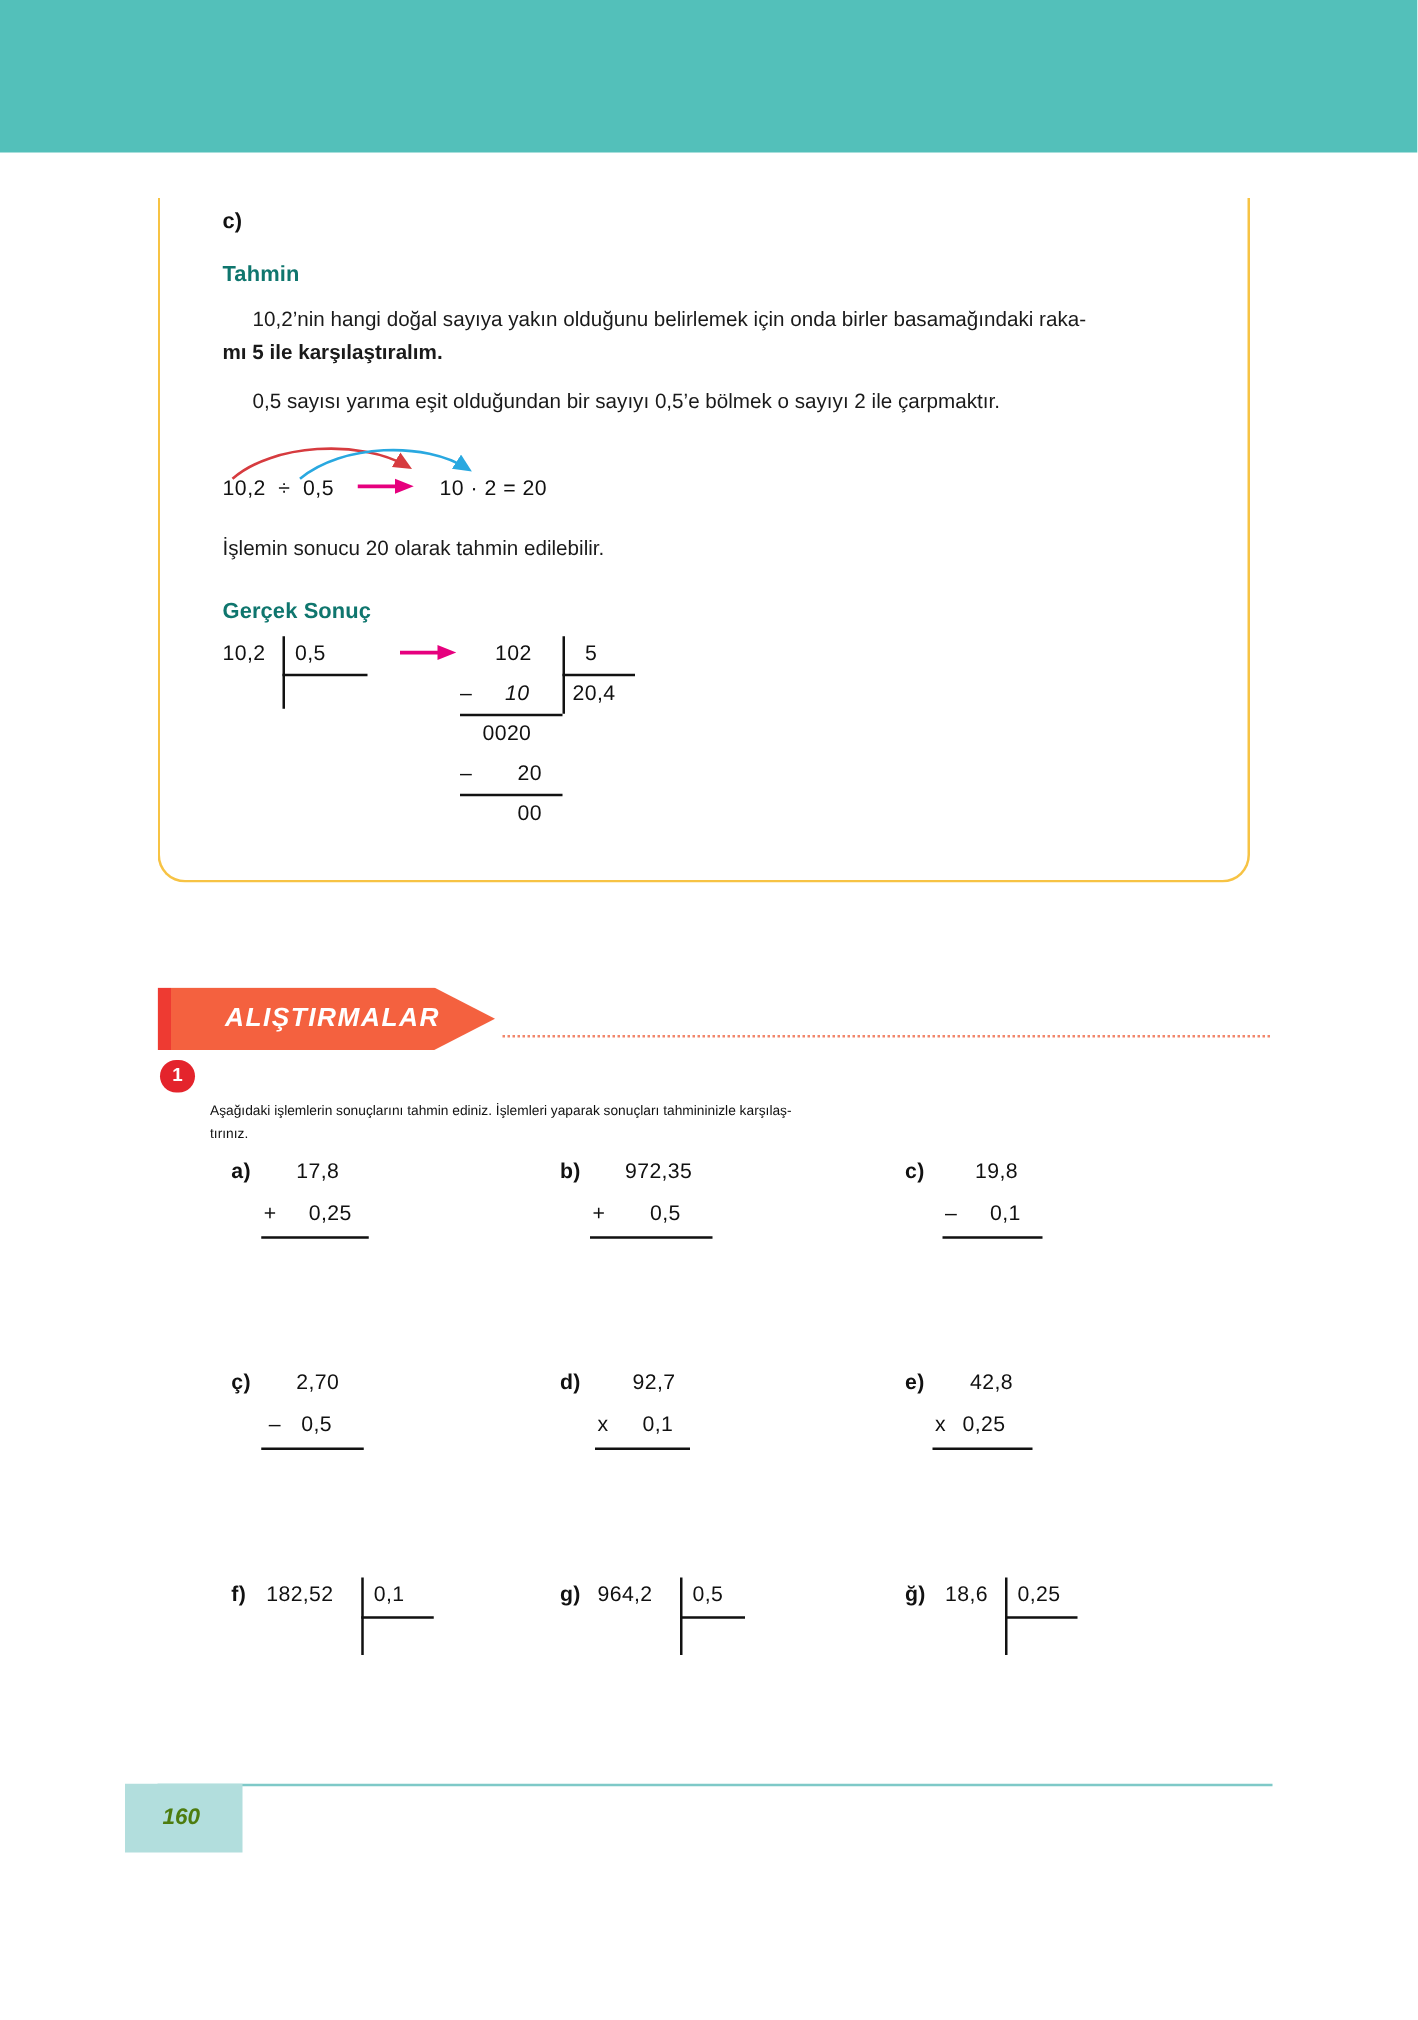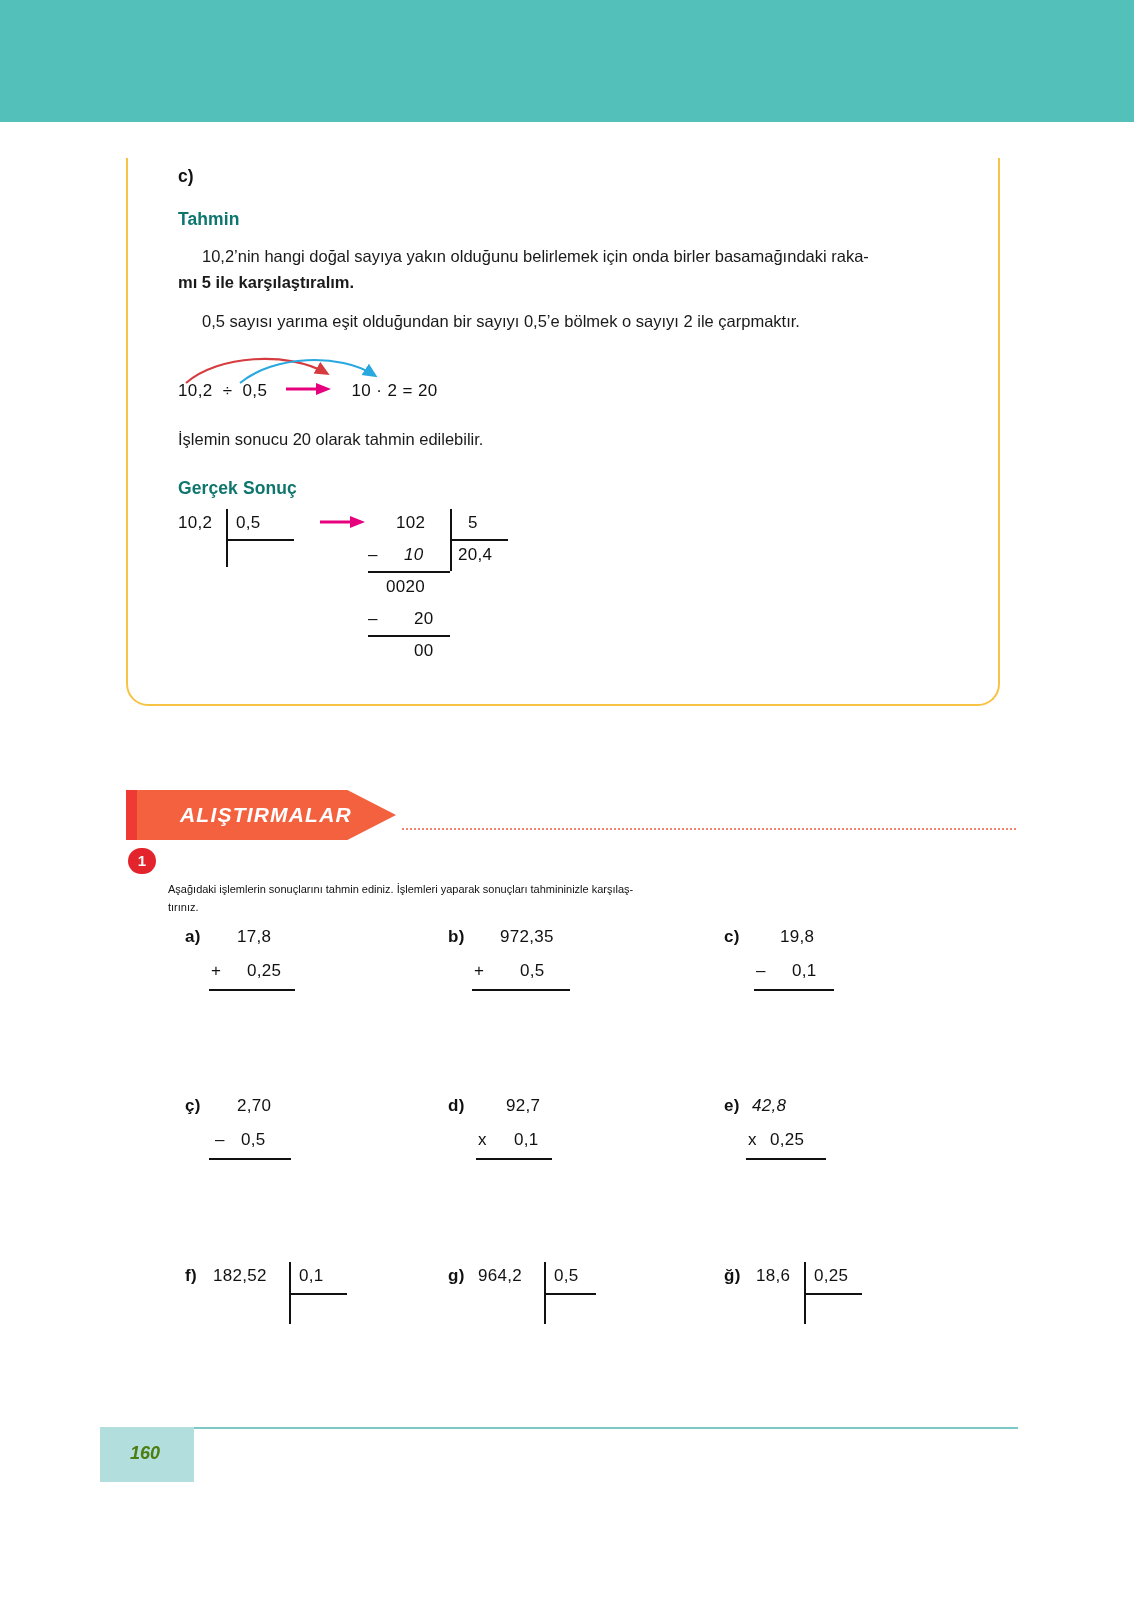--- a/index.html
+++ b/index.html
@@ -348,21 +348,21 @@
 <div class="prob" style="left:448px; top:1096px; width:180px; height:70px;">
   <span class="plab">d)</span>
   <span class="top-num" style="left:58px; top:0px;">92,7</span>
   <span class="op" style="left:30px; top:34px;">x</span>
   <span class="bot-num" style="left:66px; top:34px;">0,1</span>
   <span class="rule" style="left:28px; top:62px; width:76px;"></span>
 </div>
 
 <div class="prob" style="left:724px; top:1096px; width:180px; height:70px;">
   <span class="plab">e)</span>
-  <span class="top-num" style="left:28px; top:0px;font-style:italic;">42,8</span>
+  <span class="top-num" style="left:52px; top:0px;">42,8</span>
   <span class="op" style="left:24px; top:34px;">x</span>
   <span class="bot-num" style="left:46px; top:34px;">0,25</span>
   <span class="rule" style="left:22px; top:62px; width:80px;"></span>
 </div>
 
 <div class="prob" style="left:185px; top:1266px; width:190px; height:70px;">
   <span class="plab">f)</span>
   <span class="top-num" style="left:28px; top:0px;">182,52</span>
   <span class="dv" style="left:104px; top:-4px; height:62px;"></span>
   <span class="bot-num" style="left:114px; top:0px;">0,1</span>

